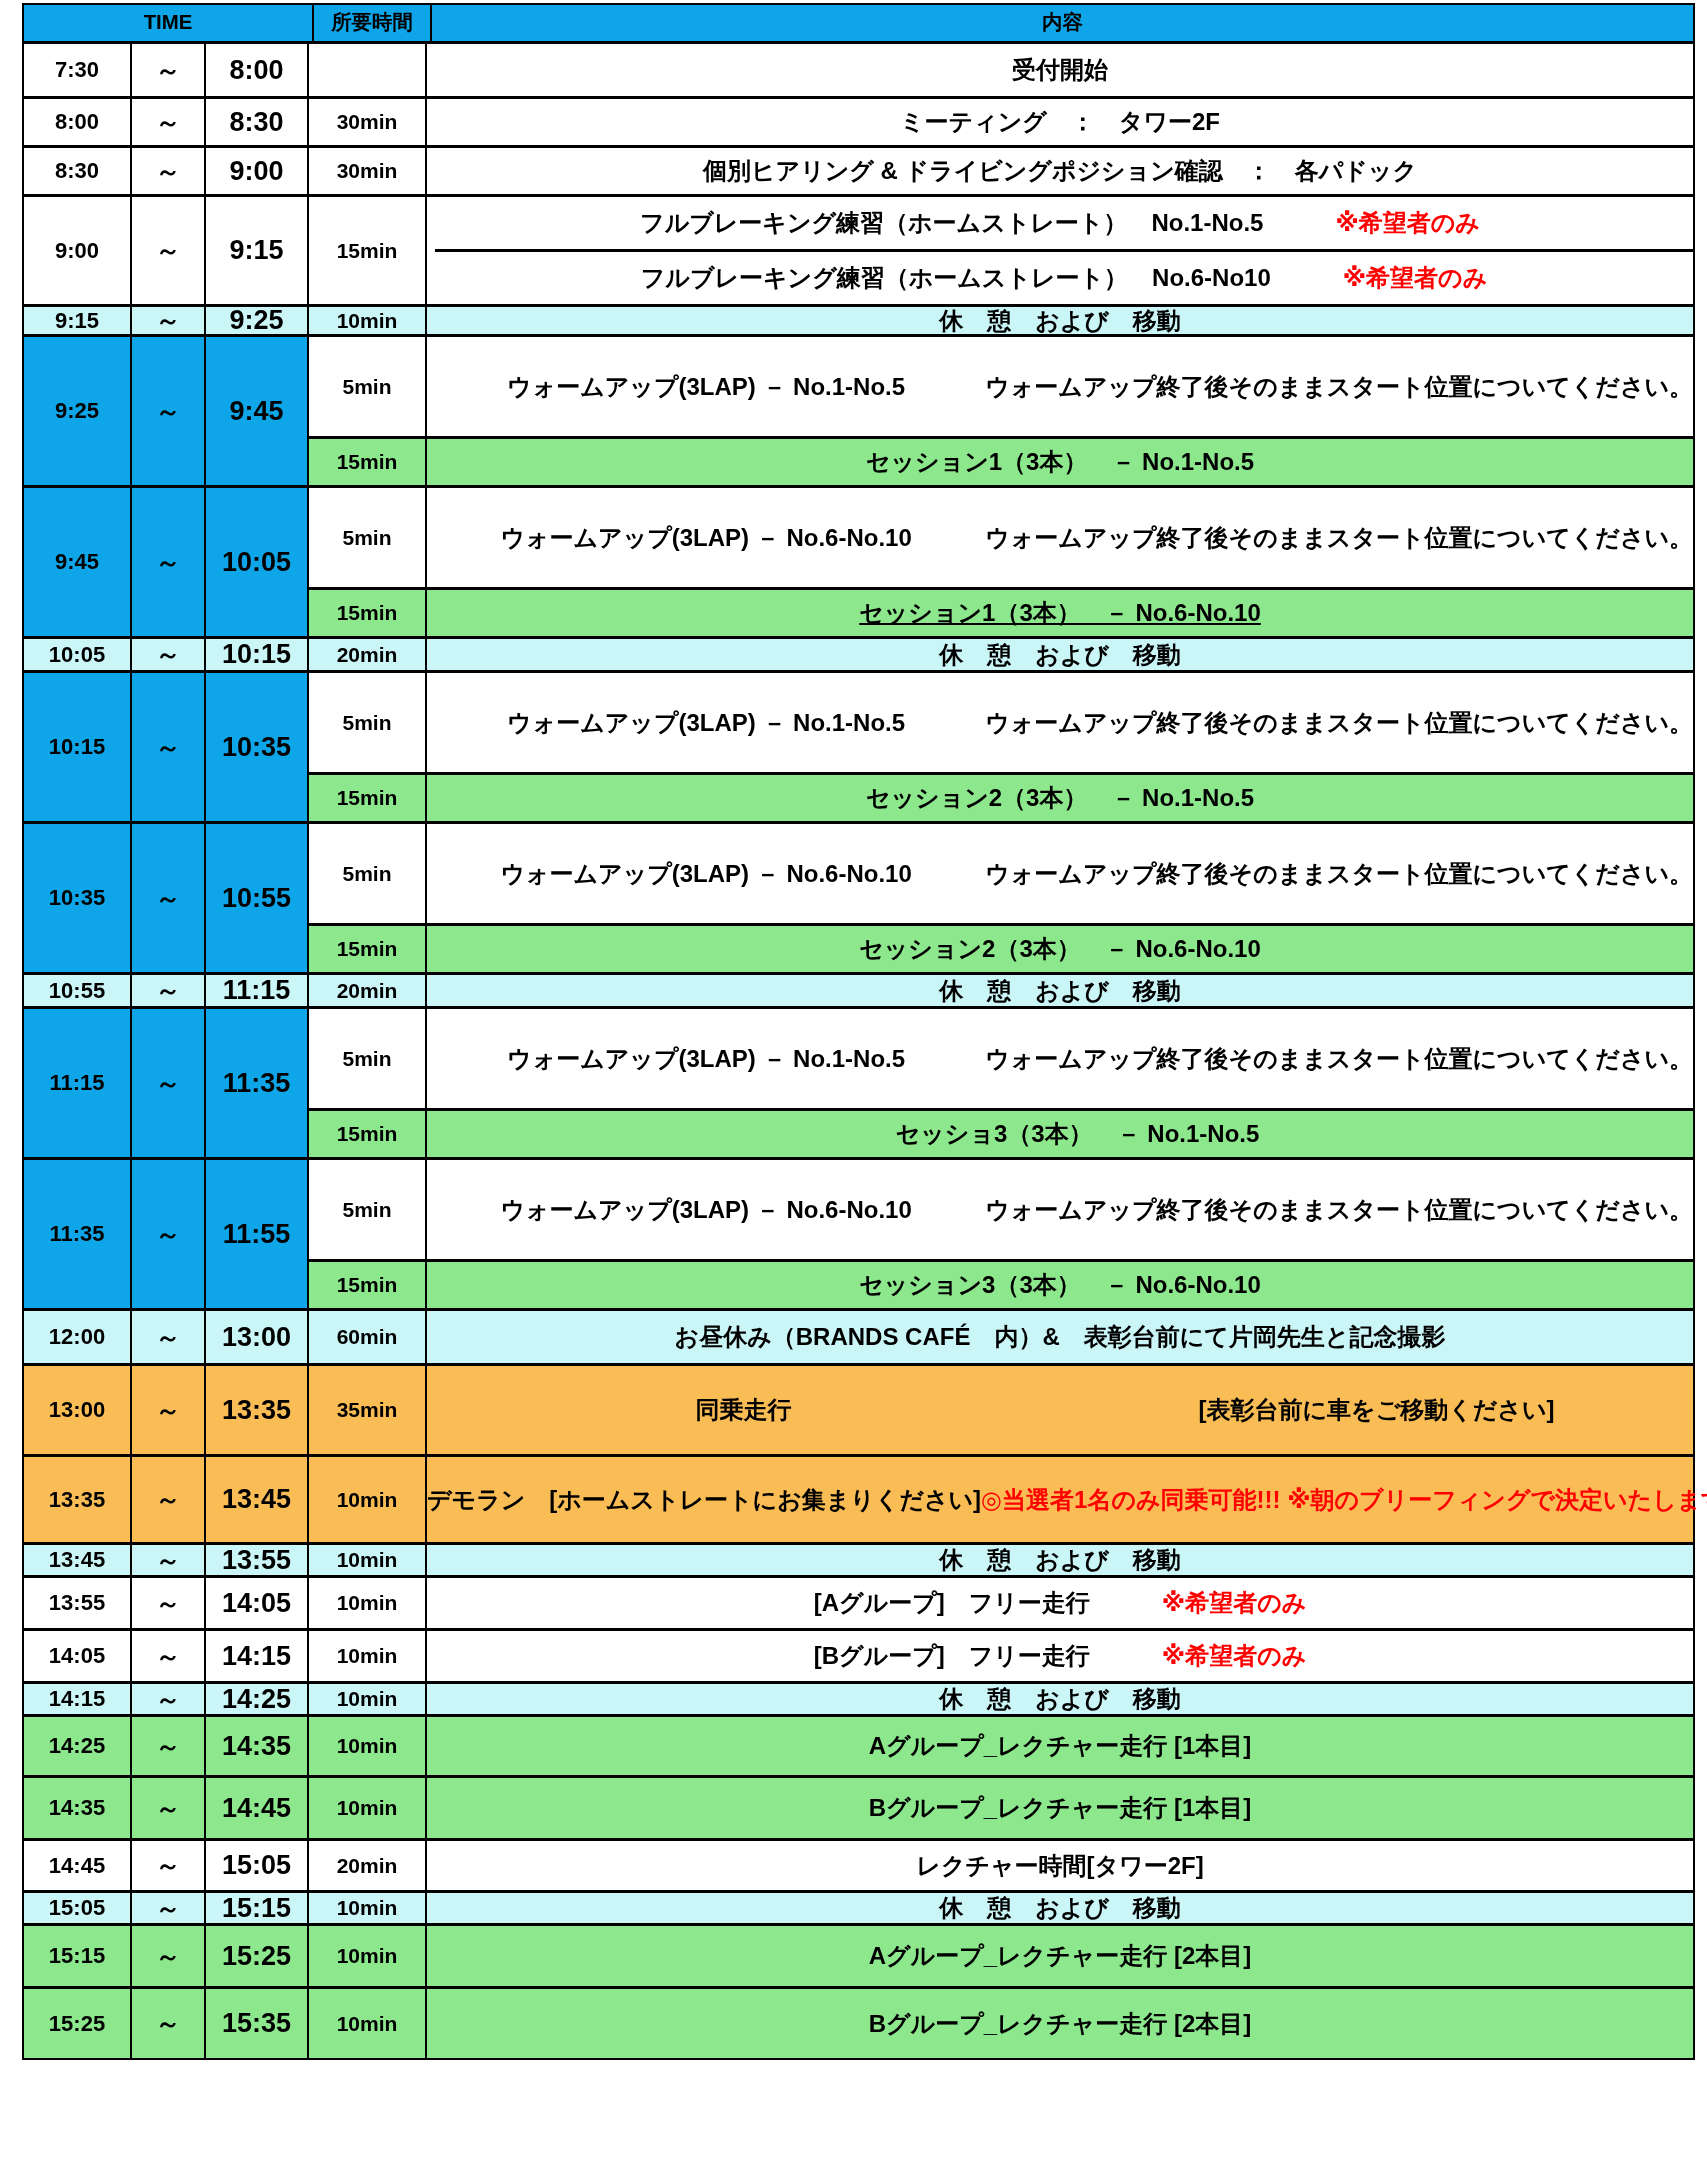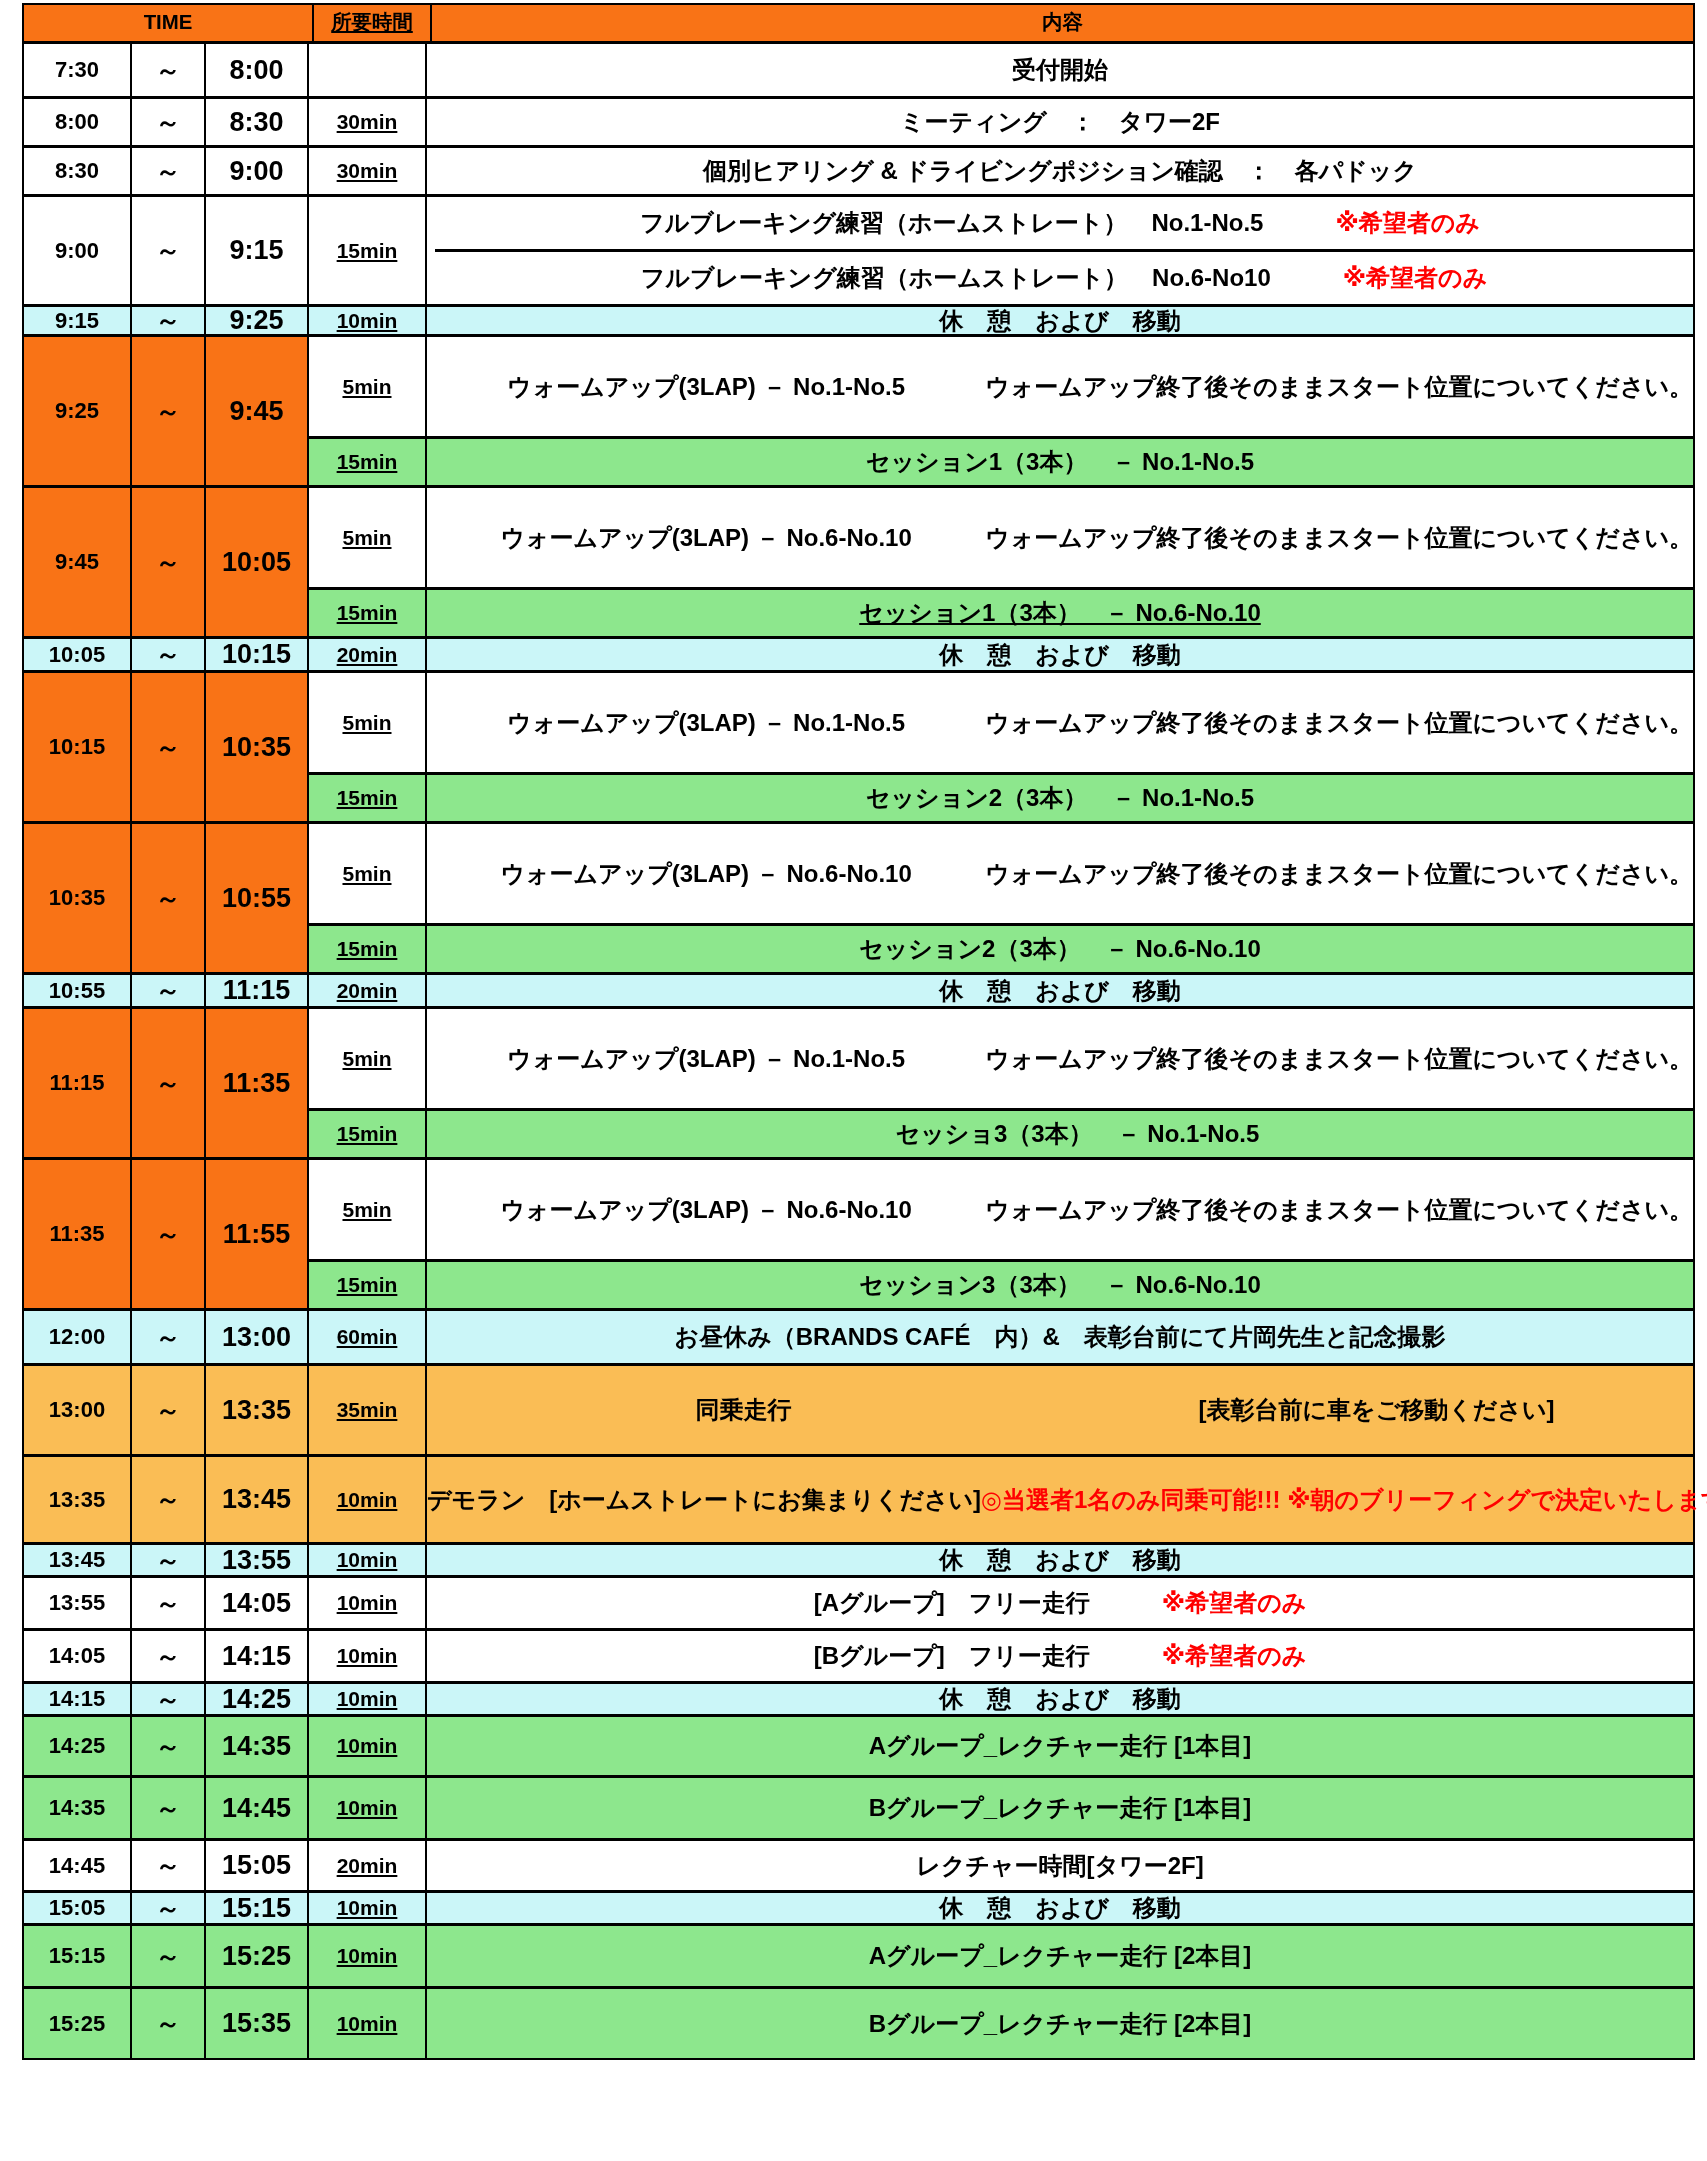--- a/index.html
+++ b/index.html
@@ -15,37 +15,37 @@
     height: 2161px;
     background: #fff;
     overflow: hidden;
   }
   .tbl {
     position: absolute;
     left: 22px;
     top: 3.1px;
     width: 1673px;
     border: 2.4px solid #000;
-    background: #f97316;
+    background: #0ea5e9;
   }
   .row { display: flex; border-top: 3.9px solid #000; align-items: stretch; }
   .row.header { border-top: none; height: 36px; }
   .c {
     display: flex;
     align-items: center;
     justify-content: center;
     flex: none;
     text-align: center;
     line-height: 1.15;
   }
   .vb { border-right: 2.4px solid #000; }
   .c1 { width: 108px; font-size: 22px; }
   .c2 { width: 74px;  font-size: 25px; }
   .c3 { width: 103px; font-size: 27px; }
-  .c4 { width: 118px; font-size: 21px; text-decoration: underline; }
+  .c4 { width: 118px; font-size: 21px; }
   .c5 { flex: 1 1 auto; font-size: 24px; }
   .hc { font-size: 20.4px; }
   .timeh { width: 290px; }
   .right { flex: 1 1 auto; display: flex; flex-direction: column; }
   .subrow { display: flex; align-items: stretch; }
   .subrow.sep { border-top: 3.9px solid #000; }
   .half { display: flex; align-items: stretch; }
   .half.sep { border-top: 3.1px solid #000; }
   .multi { justify-content: space-evenly; }
   .line { display: flex; align-items: center; justify-content: center; width: 100%; white-space: pre; }

